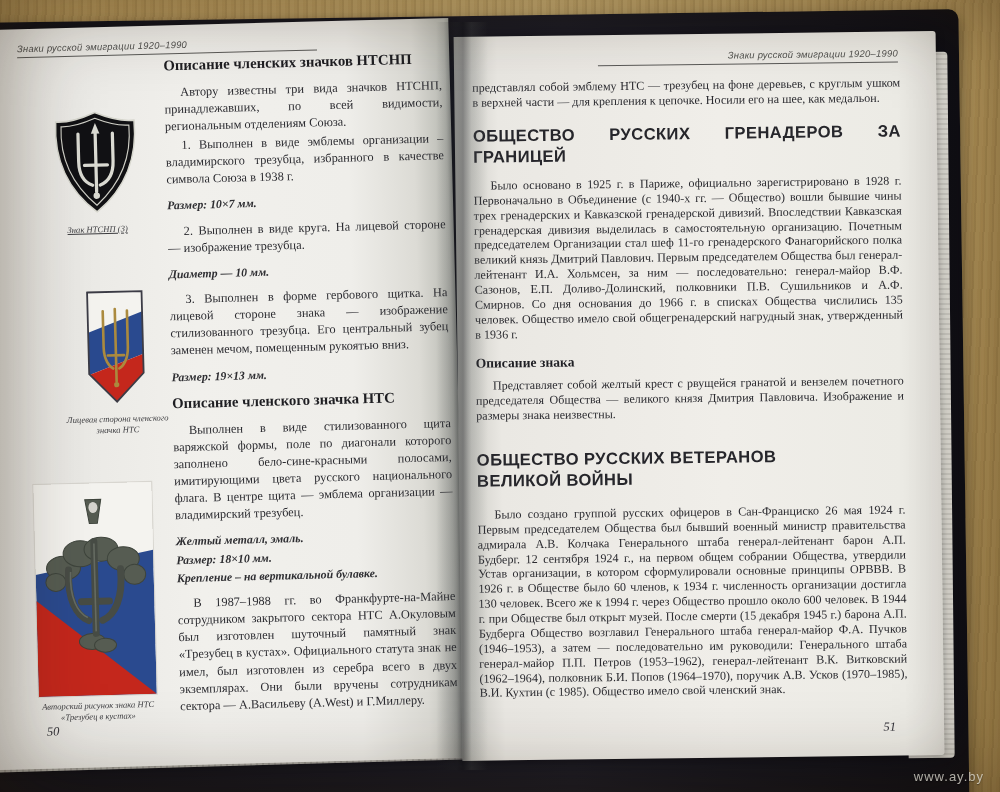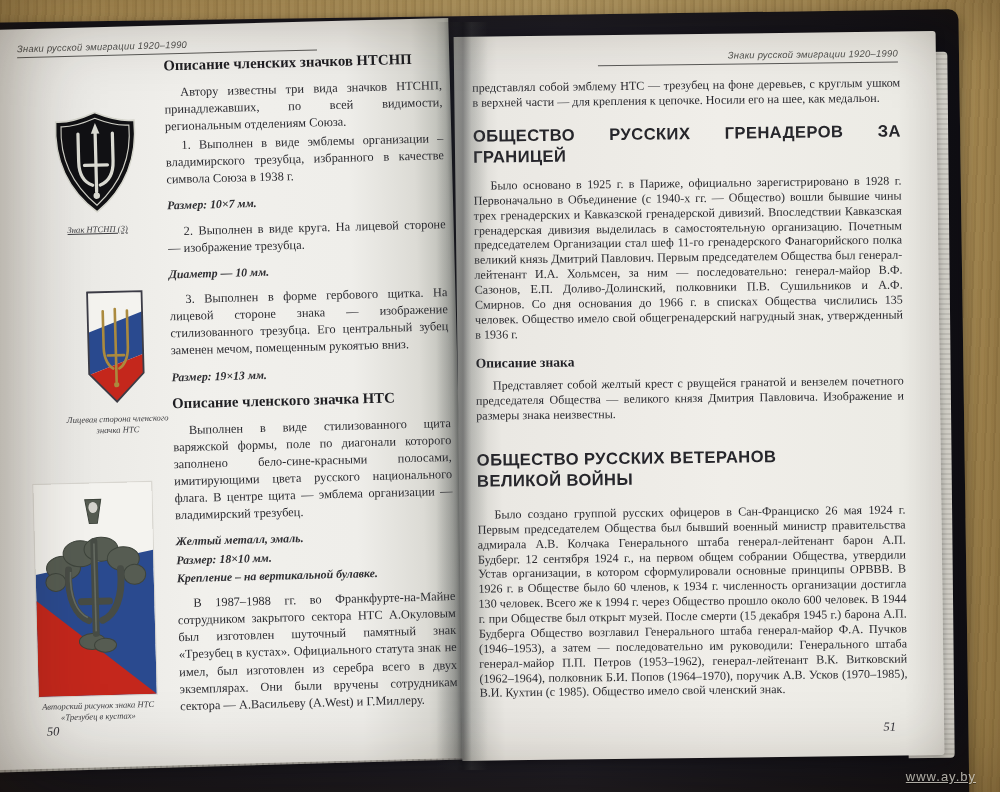--- a/index.html
+++ b/index.html
@@ -49,23 +49,23 @@
   .pagenum{position:absolute;font-size:12.5px;font-style:italic;color:#33333a;}
   
   .pr-flow{position:absolute;left:18px;top:44px;width:428px;font-size:12.1px;
     color:#2b2b30;text-align:justify;line-height:1.23;}
   .pr-flow p{margin:0;}
   .pr-flow p.ind{text-indent:17px;}
   .sans-head{font-family:"Liberation Sans",sans-serif;font-weight:bold;font-size:16.6px;
     color:#26262b;letter-spacing:.4px;margin:15px 0 10px 0;line-height:1.3;}
   .sans-head.sp{margin-top:26px;margin-bottom:15px;}
   .serif-head{font-weight:bold;font-size:13.6px;color:#1f1f24;margin:13px 0 7px 0;}
-  .watermark{position:absolute;right:24px;bottom:8px;z-index:30;
+  .watermark{position:absolute;right:16px;bottom:8px;z-index:30;
     font-family:"Liberation Sans",sans-serif;font-size:13px;letter-spacing:1px;
-    color:rgba(235,233,222,.72);text-shadow:0 1px 1px rgba(0,0,0,.35);text-decoration:underline;}
+    color:rgba(235,233,222,.72);text-shadow:0 1px 1px rgba(0,0,0,.35);}
 </style>
 </head>
 <body>
 
 <div class="scene">
 
   <div class="cover"></div>
   <div class="edge-stack-right"></div>
   <div class="edge-stack-bottom"></div>
 

